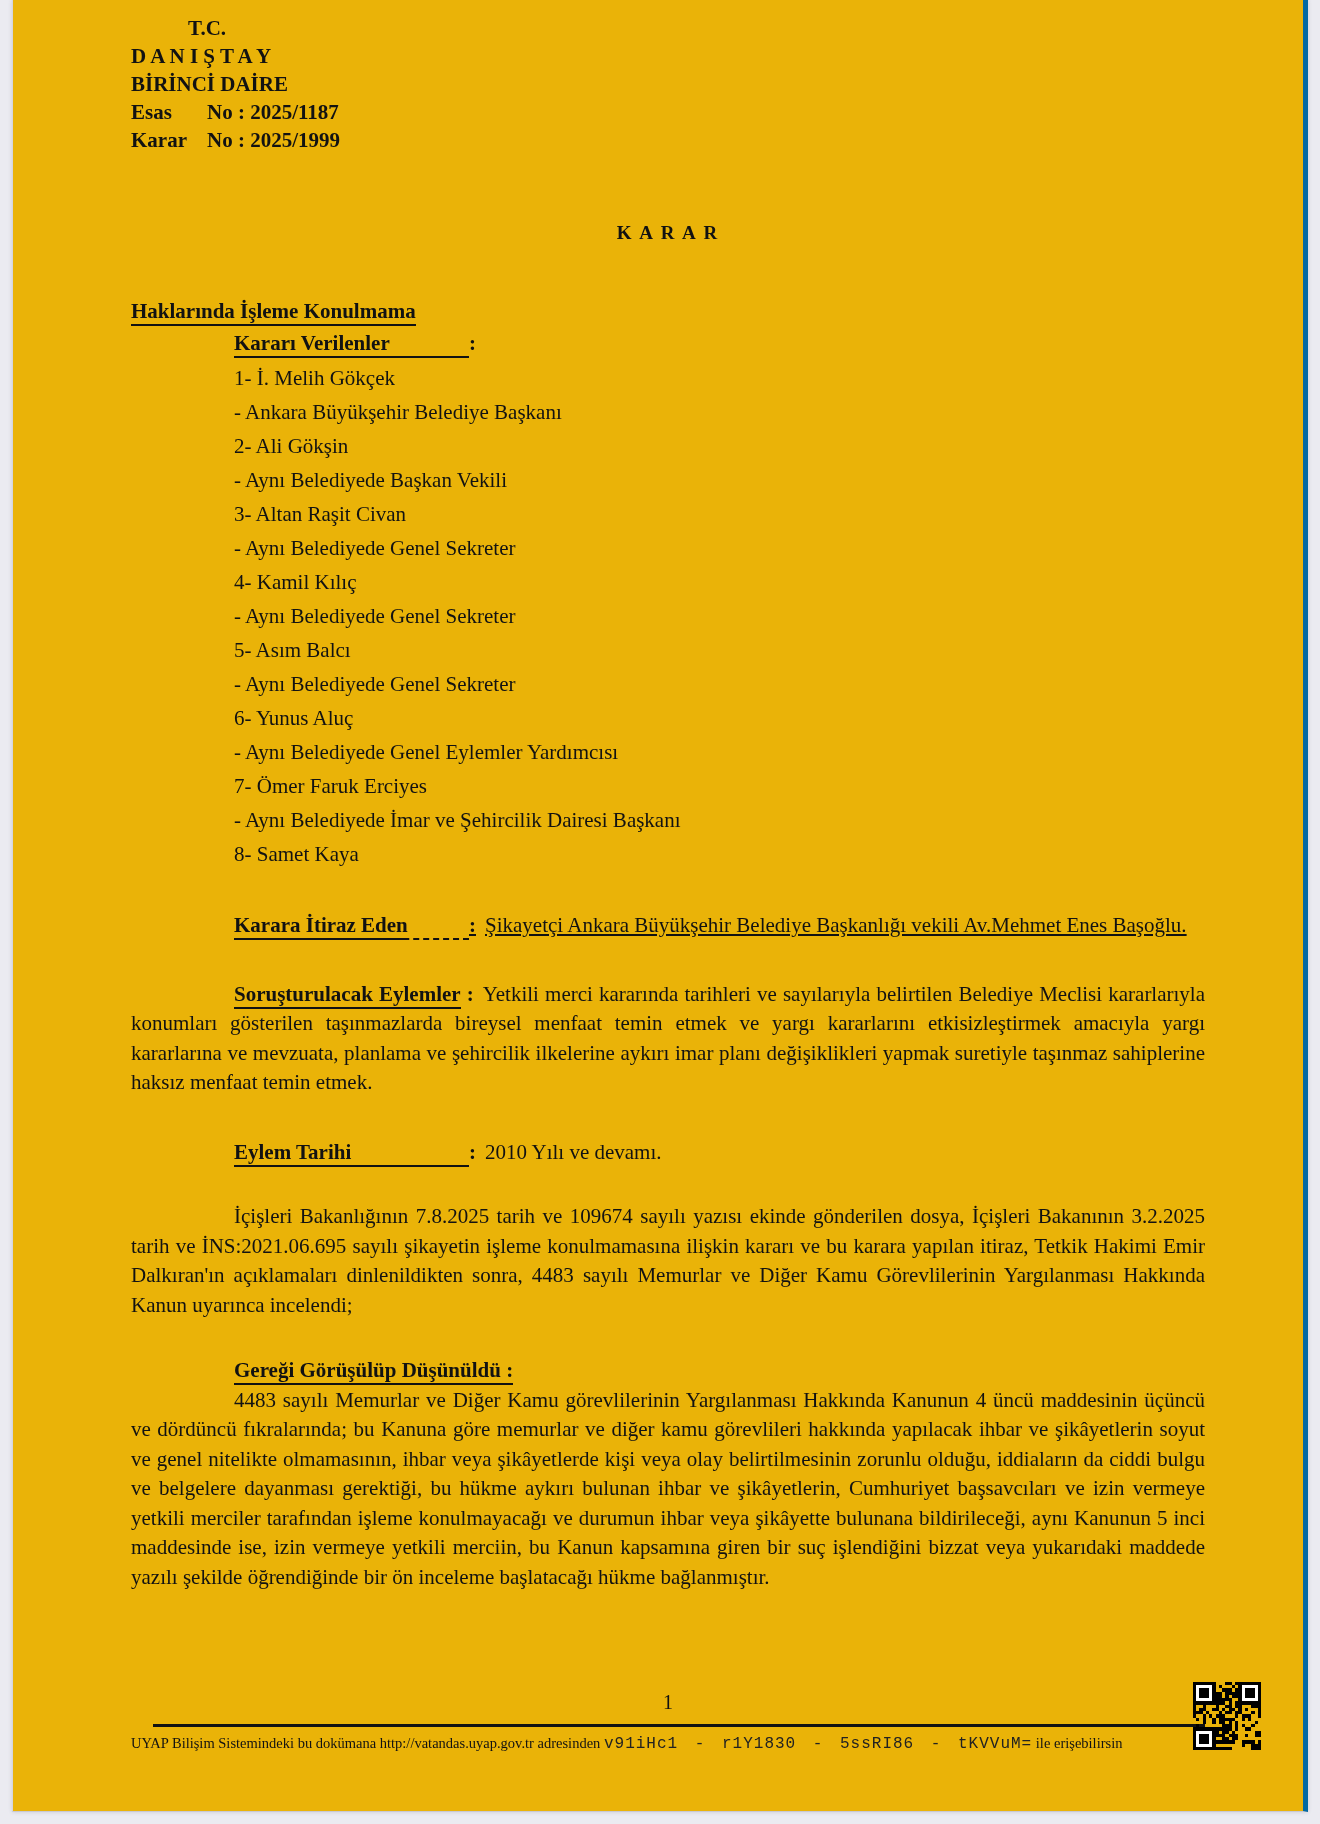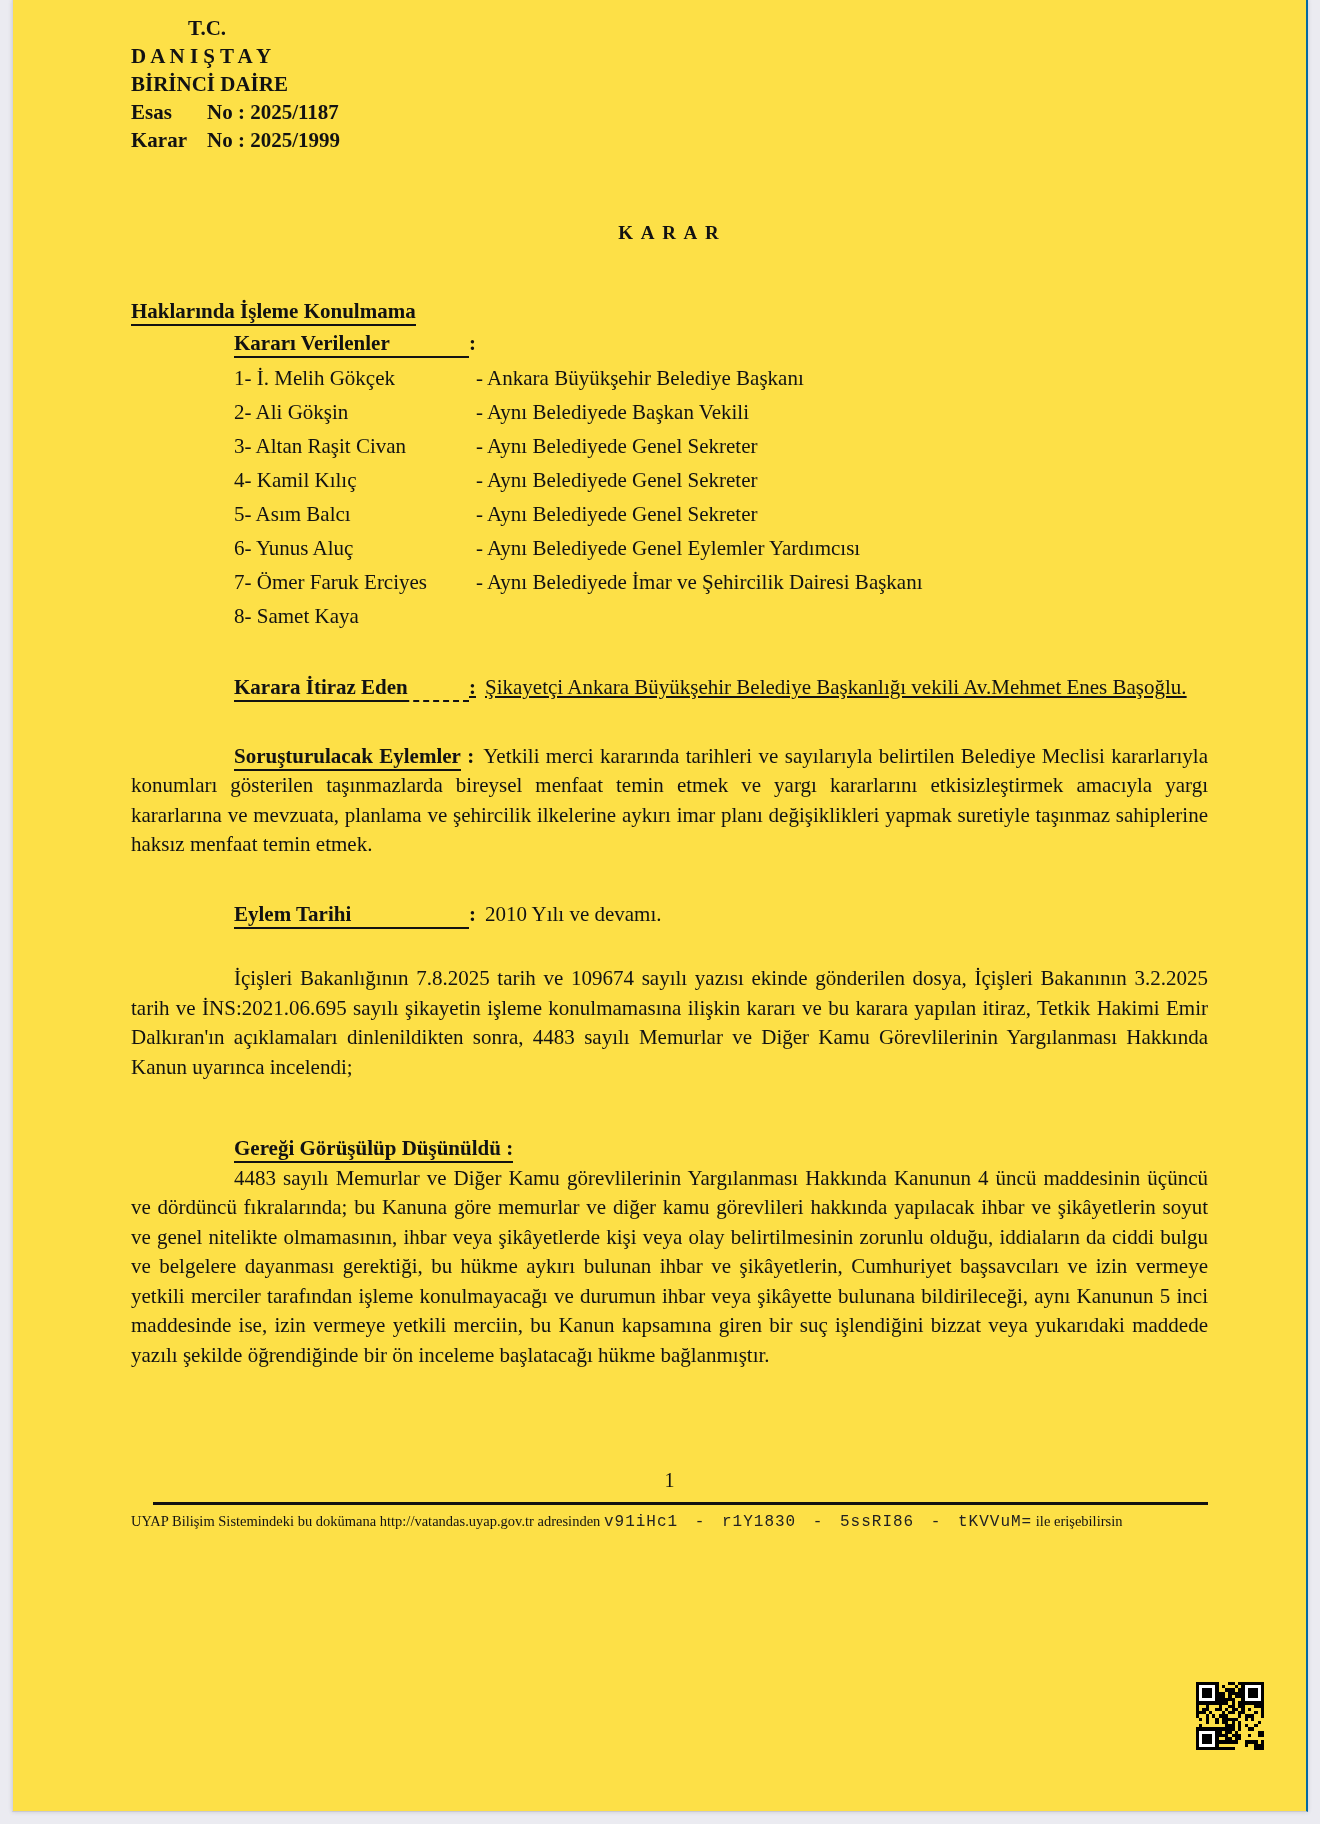--- a/index.html
+++ b/index.html
@@ -7,23 +7,23 @@
     width:1320px;height:1824px;
     background:#ebebf1;
     font-family:"Liberation Serif", serif;
     color:#121212;
     position:relative;
     overflow:hidden;
   }
   .page{
     position:absolute;left:12px;top:0;
     width:1296px;height:1812px;
-    background:#fde047;
+    background:#eab308;
     border-left:1px solid #d6d6de;
-    border-right:2px solid #0369a1;
+    border-right:5px solid #0369a1;
     border-bottom:1px solid #c9c9d2;
     box-shadow:0 0 4px rgba(60,60,80,0.18);
     box-sizing:border-box;
   }
   .content{
     position:relative;
     padding:14px 98px 0 118px;
     font-size:21px;
     line-height:29.5px;
   }
@@ -47,35 +47,35 @@
     display:inline-block;width:235px;
     border-bottom:2px solid #121212;
     line-height:25px;text-indent:0;
     vertical-align:baseline;
   }
   .label-w.dashed{border-bottom-style:dashed;}
   .label-w .inner-u{border-bottom:2px solid #121212;padding-bottom:1px;}
   .colon2{padding-right:9px;}
   
   .persons{line-height:34px;}
-  .person-row{display:flex;padding-left:103px;}
+  .person-row{display:flex;padding-left:103px;flex-direction:column;}
   .p-name{width:242px;flex:none;}
   .p-role{flex:1;}
   
   .para{
     margin:0;
     text-align:justify;
     text-indent:103px;
   }
   .m-itiraz{margin-top:46px;}
   .m-karara{margin-top:40px;text-decoration:underline;}
   .m-sorus{margin-top:39px;}
   .m-eylem{margin-top:40px;}
   .m-incelendi{margin-top:35px;}
-  .h-geregi{margin-top:52px;padding-left:103px;line-height:29.5px;}
+  .h-geregi{margin-top:36px;padding-left:103px;line-height:29.5px;}
   
   .page-number{margin-top:96px;text-align:center;font-size:20px;line-height:28px;}
   .footer-rule{height:3px;background:#121212;margin:8px 0 0 22px;}
   .access-line{
     margin-top:4px;
     font-size:14.5px;line-height:24px;
     white-space:nowrap;
   }
   .access-code{
     font-family:Liberation Mono, monospace;

